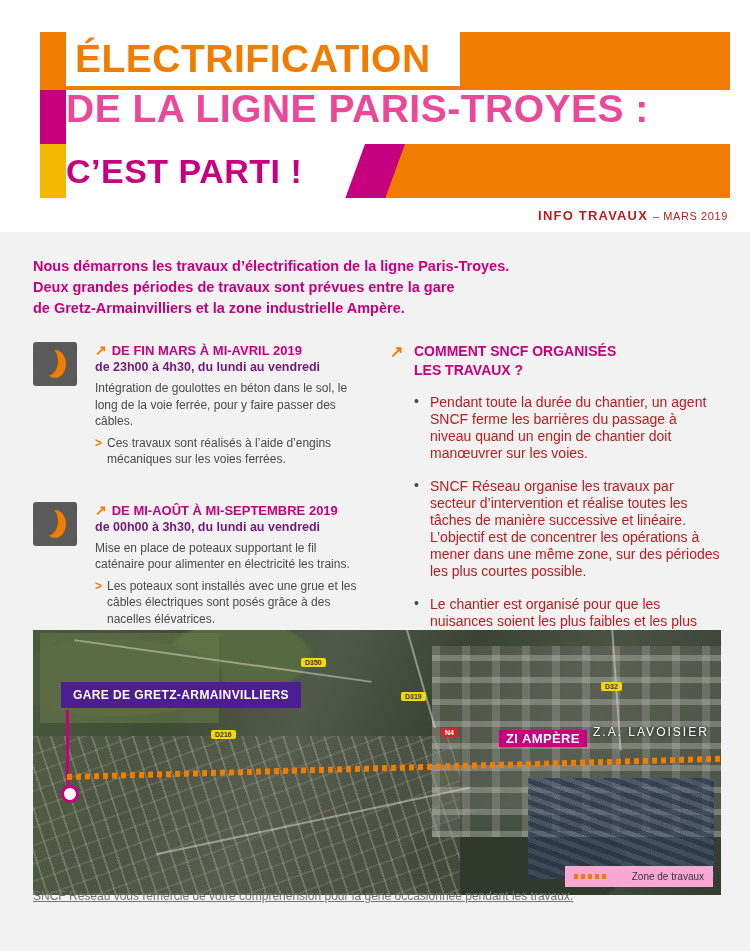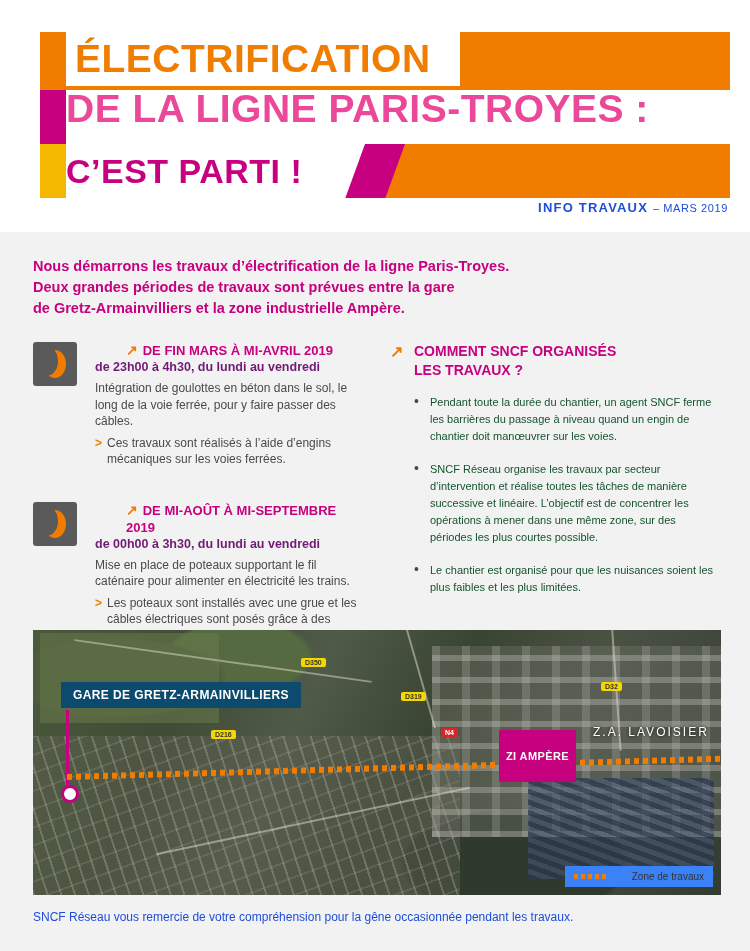--- a/index.html
+++ b/index.html
@@ -73,24 +73,24 @@
     left: 365px; top: 144px;
     width: 40px; height: 54px;
     background: #c6007e;
     transform: skewX(-20deg);
     transform-origin: top left;
   }
 
   .info-travaux {
     position: absolute;
     right: 22px;
-    top: 200px;
+    top: 208px;
     font-size: 13px;
     letter-spacing: 1.2px;
-    color: #1d4ed8;
+    color: #b91c1c;
     font-weight: bold;
   }
   .info-travaux .light {
     font-weight: normal;
     font-size: 11px;
     letter-spacing: .6px;
   }
 
   
   .body-grey {
@@ -154,21 +154,20 @@
     color: #f07d00;
     font-weight: bold;
     font-size: 14px;
     margin-right: 5px;
   }
   .bh {
     color: #c6007e;
     font-weight: bold;
     font-size: 13px;
     line-height: 17px;
-    margin-left: 31px;
   }
   .bh2 {
     color: #701a75;
     font-weight: bold;
     font-size: 12.5px;
     line-height: 17px;
   }
   .btext {
     color: #4a4a4a;
     font-size: 12px;
@@ -199,22 +198,22 @@
     position: relative;
   }
   .rhead .arrow {
     position: absolute;
     left: -24px; top: 0;
     font-size: 16px;
   }
   .bullets { margin-left: 24px; margin-top: 14px; }
   .bullet {
     position: relative;
-    color: #14532d;
-    font-size: 11px;
+    color: #b91c1c;
+    font-size: 14px;
     line-height: 17px;
     margin-bottom: 16px;
     padding-left: 16px;
   }
   .bullet::before {
     content: "•";
     position: absolute;
     left: 0; top: -1px;
     color: #4a4a4a;
     font-size: 14px;
@@ -269,36 +268,36 @@
   }
   .map-road {
     position: absolute;
     background: rgba(225,220,205,.5);
     height: 2px;
   }
 
   .gare-label {
     position: absolute;
     left: 28px; top: 52px;
-    background: #0c4a6e;
+    background: #4c1d95;
     color: #ffffff;
     font-weight: bold;
     font-size: 12px;
     letter-spacing: .4px;
     padding: 6px 12px;
   }
   .zi-label {
     position: absolute;
     left: 466px; top: 100px;
     background: #c6007e;
     color: #ffffff;
     font-weight: bold;
-    font-size: 11px;
+    font-size: 13px;
     letter-spacing: .4px;
-    padding: 20px 7px;
+    padding: 1px 7px;
   }
   .za-label {
     position: absolute;
     left: 560px; top: 95px;
     color: #ffffff;
     font-size: 12px;
     letter-spacing: 2px;
     text-shadow: 0 0 3px rgba(0,0,0,.9);
     text-align: right;
   }
@@ -330,39 +329,40 @@
     color: #333;
     font-size: 7px;
     font-weight: bold;
     padding: 1px 4px;
     border-radius: 2px;
   }
   .road-badge.red { background: #d7262b; color:#fff; }
   .legend {
     position: absolute;
     right: 8px; bottom: 8px;
-    background: #3b82f6;
+    background: #f9a8d4;
     padding: 5px 9px;
     font-size: 10px;
     color: #333;
     display: flex;
     align-items: center;
     gap: 24px;
   }
   .legend-swatch {
     width: 34px; height: 5px;
     background: repeating-linear-gradient(90deg, #f07d00 0 4px, rgba(255,255,255,0) 4px 7px);
   }
 
   .footer {
     position: absolute;
-    left: 33px; top: 678px;
+    left: 33px; top: 657px;
     width: 688px;
-    color: #1d4ed8;
+    color: #737373;
     font-size: 12px;
+    text-decoration: underline;
   }
 </style>
 </head>
 <body>
 
 <div class="page">
 
   <div class="header">
     <div class="orange-block"></div>
     <div class="bar1"></div>

